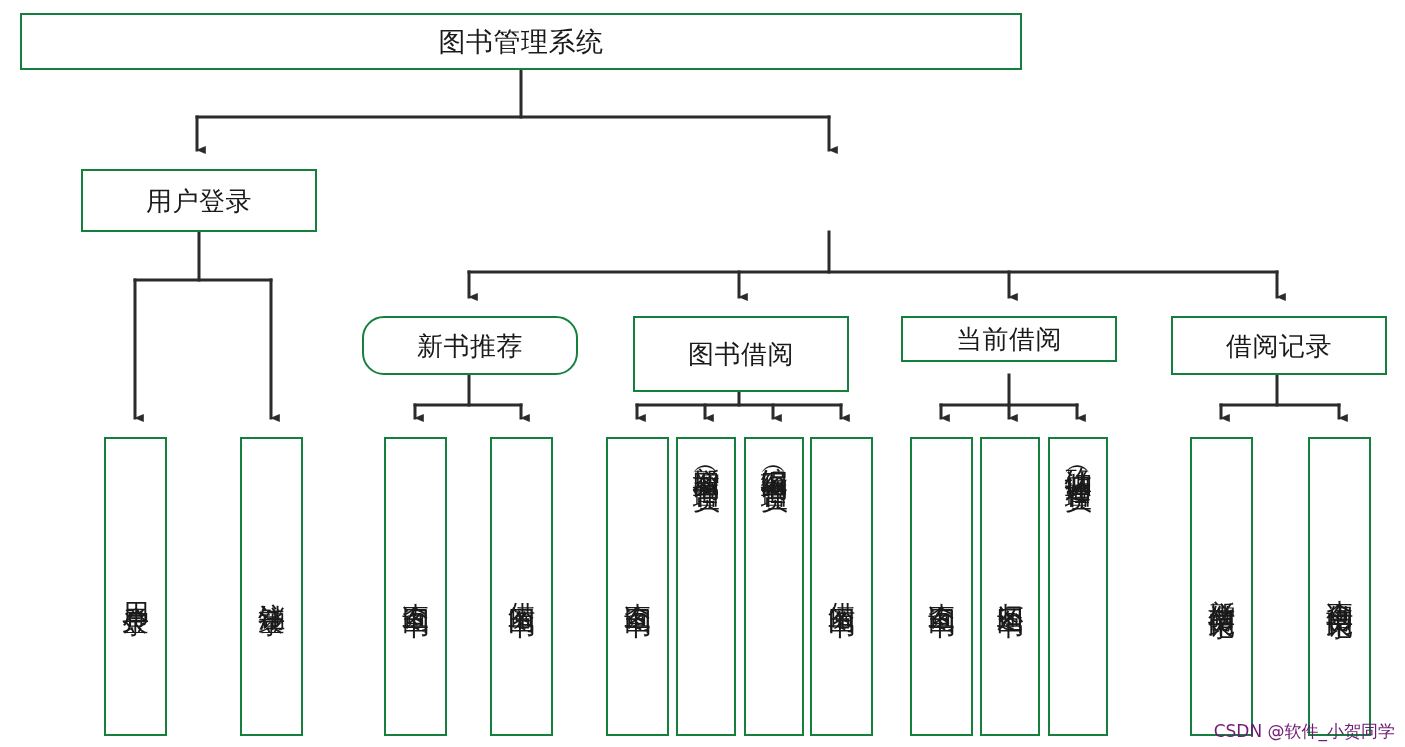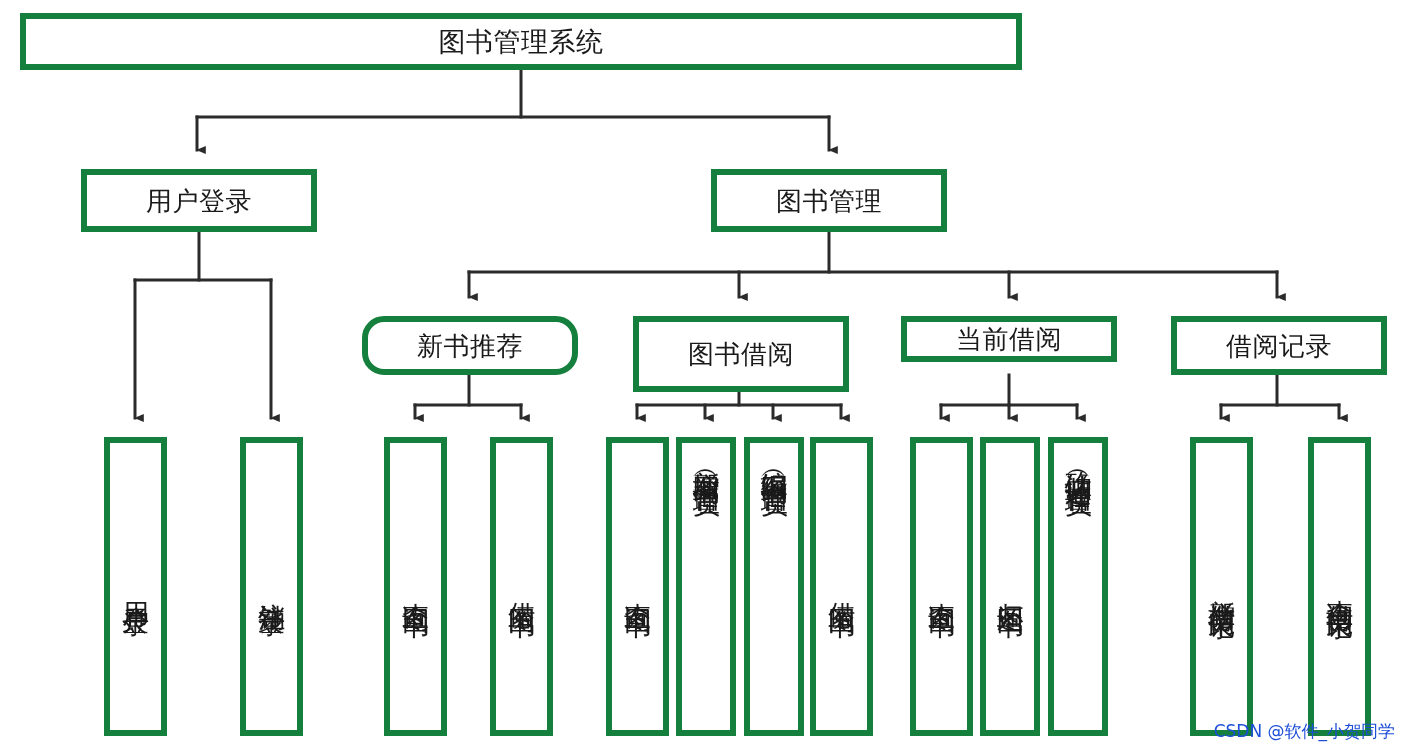--- a/index.html
+++ b/index.html
@@ -22,21 +22,21 @@
     left: 0;
     top: 0;
     width: 1405px;
     height: 747px;
     pointer-events: none;
   }
   .node {
     position: absolute;
     box-sizing: border-box;
     background: #ffffff;
-    border: 6px solid #15803d;
+    border: 2px solid #15803d;
     display: flex;
     align-items: center;
     justify-content: center;
     color: #1a1a1a;
   }
   .node .label {
     display: block;
     text-align: center;
     line-height: 1.0;
     letter-spacing: 0.5px;
@@ -60,21 +60,21 @@
   .node.vert.short {
     align-items: center;
     padding-top: 0;
   }
   #title-node .label { font-size: 27px; }
   .watermark {
     position: absolute;
     right: 10px;
     bottom: 4px;
     font-size: 17px;
-    color: #1d4ed8;
+    color: #701a75;
     white-space: nowrap;
     font-family: "DejaVu Sans", "Liberation Sans", sans-serif;
   }
 </style>
 </head>
 <body>
 
 <div id="canvas">
 
   <svg id="wires" viewBox="0 0 1405 747" xmlns="http://www.w3.org/2000/svg">
@@ -129,23 +129,20 @@
   </svg>
 
   <div class="node horiz" id="title-node" style="left:20px; top:13px; width:1002px; height:57px;">
     <span class="label">图书管理系统</span>
   </div>
 
   <div class="node horiz" style="left:81px; top:169px; width:236px; height:63px;">
     <span class="label">用户登录</span>
   </div>
 
-  <div class="node horiz" style="left:711px; top:169px; width:236px; height:63px;">
-    <span class="label">图书管理</span>
-  </div>
 
   <div class="node horiz" style="left:362px; top:316px; width:216px; height:59px;border-radius:22px;">
     <span class="label">新书推荐</span>
   </div>
 
   <div class="node horiz" style="left:633px; top:316px; width:216px; height:76px;">
     <span class="label">图书借阅</span>
   </div>
 
   <div class="node horiz" style="left:901px; top:316px; width:216px; height:46px;">

